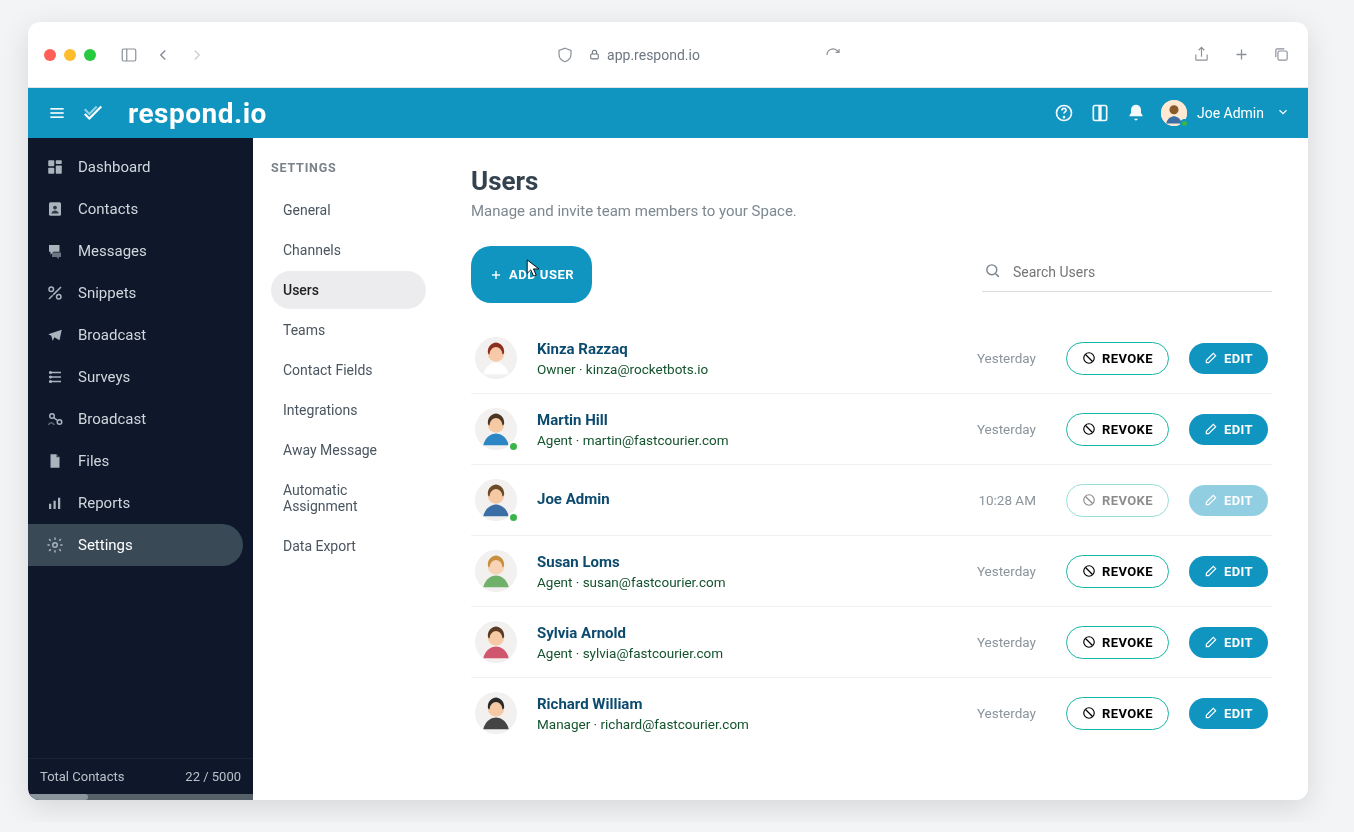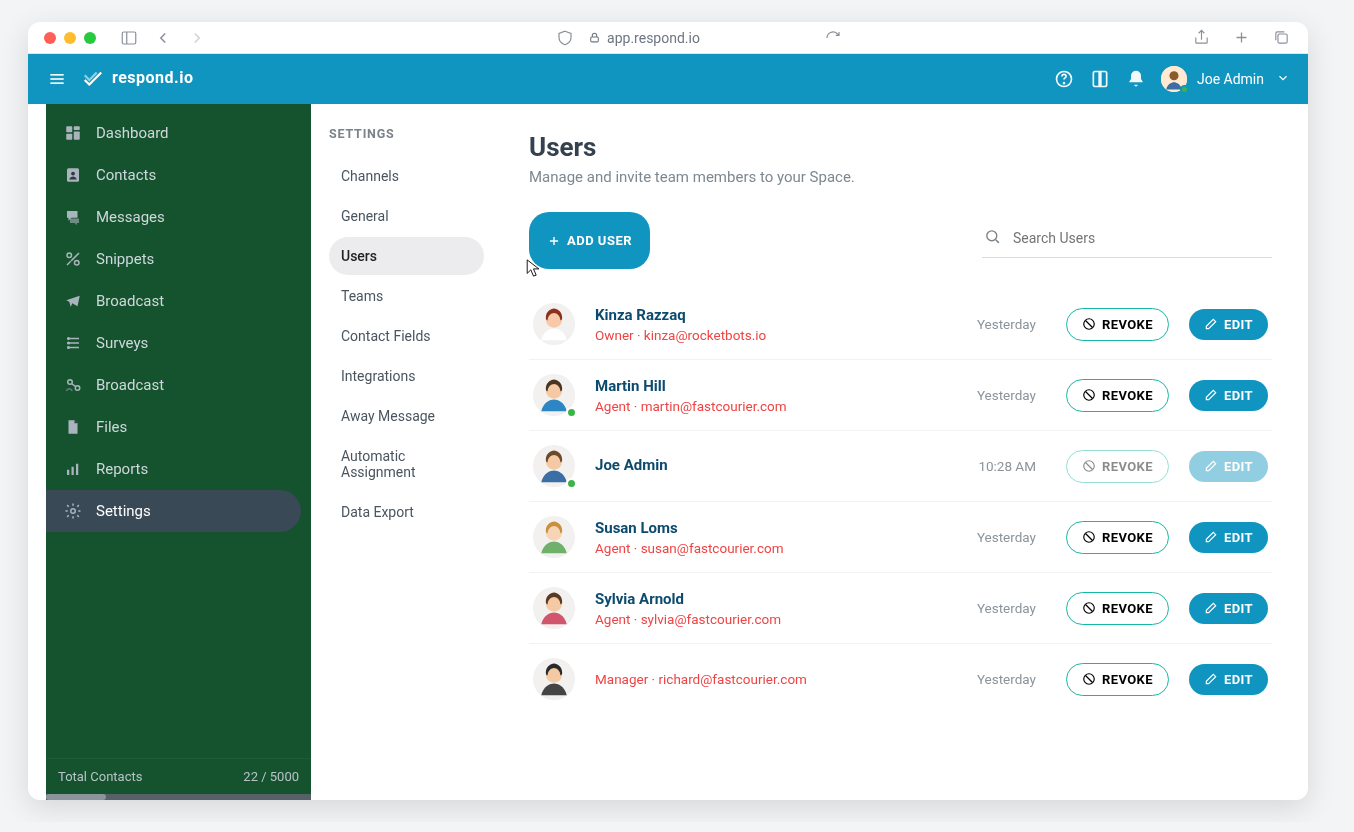--- a/index.html
+++ b/index.html
@@ -1,42 +1,42 @@
 <!DOCTYPE html>
 <html><head>
 <meta charset="utf-8">
 <style>
   * { margin:0; padding:0; box-sizing:border-box; font-family:-apple-system,BlinkMacSystemFont,"Segoe UI",Roboto,Arial,sans-serif; }
   body { background:#f2f4f6; padding:22px 28px; }
   .window { width:1280px; height:778px; background:#fff; border-radius:12px; box-shadow:0 8px 30px rgba(0,0,0,.12); overflow:hidden; display:flex; flex-direction:column; position:relative; }
 
   
-  .chrome { height:32px; display:flex; align-items:center; padding:0 16px; gap:12px; border-bottom:1px solid #e0e4e8; }
+  .chrome { height:66px; display:flex; align-items:center; padding:0 16px; gap:12px; border-bottom:1px solid #e0e4e8; }
   .dots { display:flex; gap:8px; margin-right:10px; }
   .dot { width:12px; height:12px; border-radius:50%; }
   .red{background:#ff5f56}.yellow{background:#ffbd2e}.green{background:#27c93f}
   .chrome-icon { color:#8a8f98; display:flex; align-items:center; justify-content:center; width:22px; height:22px; }
   .chrome-spacer { flex:1; }
   .url-bar { display:flex; align-items:center; gap:6px; color:#6e7681; font-size:14px; }
   .chrome-right { display:flex; gap:18px; margin-left:auto; }
 
   .app { flex:1; display:flex; flex-direction:column; min-height:0; }
   .topbar { height:50px; background:#1095c1; color:#fff; display:flex; align-items:center; padding:0 18px; gap:14px; }
-  .brand { display:flex; gap:8px; font-weight:700; font-size:16px; letter-spacing:.5px; }
+  .brand { display:flex; align-items:center; gap:24px; font-weight:700; font-size:28px; letter-spacing:.5px; }
   .topbar-grow{flex:1}
   .top-icon{width:22px;height:22px;display:flex;align-items:center;justify-content:center;color:#fff;opacity:.95;cursor:pointer}
   .user-chip{display:flex;align-items:center;gap:10px;font-size:14px;cursor:pointer}
   .avatar-sm{width:26px;height:26px;border-radius:50%;background:#ffe0bd;display:flex;align-items:center;justify-content:center;position:relative}
   .avatar-sm .status-dot{position:absolute;right:-2px;bottom:-2px;width:9px;height:9px;border-radius:50%;background:#3bb54a;border:2px solid #1095c1}
   .chev-down{margin-left:2px}
 
   .body { flex:1; display:flex; min-height:0; }
 
   
-  .sidebar { width:265px; background:#14532d; color:#cfd7dd; display:flex; flex-direction:column; font-size:15px;margin-left:18px; }
+  .sidebar { width:225px; background:#0f172a; color:#cfd7dd; display:flex; flex-direction:column; font-size:15px; }
   .sidebar ul{list-style:none;flex:1;padding-top:8px}
   .sidebar li{display:flex;align-items:center;gap:14px;padding:12px 18px;cursor:pointer}
   .sidebar li .s-ico{width:18px;height:18px;display:flex;align-items:center;justify-content:center;color:#a9b4bd}
   .sidebar li.active{background:#3a4956;border-radius:0 22px 22px 0;margin-right:10px;color:#fff}
   .sidebar-footer{padding:10px 12px;font-size:13px;color:#b9c2c9;display:flex;justify-content:space-between;border-top:1px solid rgba(255,255,255,.05)}
   .sidebar-scroll{height:6px;background:#556069}
   .sidebar-scroll .thumb{height:100%;width:60px;background:#8a949c;border-radius:3px}
 
   
   .settings-col{width:182px;padding:22px 8px 0 18px;border-right:1px solid transparent}
@@ -55,21 +55,21 @@
   .search-wrap input{border:none;outline:none;font-size:14px;color:#6d7780;flex:1;background:transparent}
 
   .users-list{flex:1;overflow:auto}
   .user-row{display:flex;align-items:center;gap:20px;padding:14px 4px;border-bottom:1px solid #f0f2f4}
   .user-row:last-child{border-bottom:none}
   .avatar{width:42px;height:42px;border-radius:50%;background:#f1efef;display:flex;align-items:center;justify-content:center;flex-shrink:0;position:relative}
   .avatar svg{width:40px;height:40px}
   .avatar .status-dot{position:absolute;right:-2px;bottom:-2px;width:11px;height:11px;border-radius:50%;background:#3bb54a;border:2px solid #fff}
   .user-meta{flex:1;min-width:0}
   .user-name{font-size:15px;font-weight:700;color:#0c4a6e;margin-bottom:3px}
-  .user-sub{font-size:13.5px;color:#ef4444}
+  .user-sub{font-size:13.5px;color:#14532d}
   .timestamp{font-size:13.5px;color:#8b949c;margin-right:10px;white-space:nowrap}
   .pill{border-radius:20px;padding:8px 15px;font-size:13px;font-weight:700;letter-spacing:.4px;display:inline-flex;align-items:center;gap:6px;cursor:pointer;border:none}
   .pill.revoke{background:#fff;border:1px solid #14b8a6;color:#000000}
   .pill.edit{background:#1095c1;color:#fff}
   .pill.disabled{opacity:.45;cursor:default}
   .ico-sm{width:14px;height:14px;display:inline-flex;align-items:center;justify-content:center}
 
   
   .cursor-overlay{position:absolute;pointer-events:none}
   .cursor-overlay svg{width:15px;height:18px}
@@ -308,22 +308,22 @@
           <span>22 / 5000</span>
         </div>
         <div class="sidebar-scroll">
             <div class="thumb"></div>
           </div>
       </nav>
 
       <aside class="settings-col">
         <h4>SETTINGS</h4>
         <ul id="settings-list">
+            <li>General</li>
             <li>Channels</li>
-            <li>General</li>
             <li class="active">Users</li>
             <li>Teams</li>
             <li>Contact Fields</li>
             <li>Integrations</li>
             <li>Away Message</li>
             <li>Automatic Assignment</li>
             <li>Data Export</li>
           </ul>
       </aside>
 
@@ -487,20 +487,21 @@
             <div class="user-row">
               <div class="avatar">
                 <svg viewBox="0 0 44 44">
                   <circle cx="22" cy="22" r="22" fill="#f3f1ef"></circle>
                   <path d="M8 40c2-10 10-13 14-13s12 3 14 13" fill="#444"></path>
                   <circle cx="22" cy="17" r="9" fill="#f5c9a4"></circle>
                   <path d="M13 15c0-6 5-10 9-10s9 4 9 10c0 2-1 3-2 3 0-5-4-8-7-8s-7 3-7 8c-1 0-2-1-2-3z" fill="#2a2a2a"></path>
                 </svg>
               </div>
               <div class="user-meta">
+                <div class="user-name">Richard William</div>
                 <div class="user-sub">Manager · richard@fastcourier.com</div>
               </div>
               <div class="timestamp">Yesterday</div>
               <button class="pill revoke"><span class="ico-sm">
                   <svg viewBox="0 0 24 24" width="14" height="14" fill="none" stroke="currentColor" stroke-width="2">
                     <circle cx="12" cy="12" r="9"></circle>
                     <line x1="6" y1="6" x2="18" y2="18"></line>
                   </svg>
                 </span>REVOKE</button>
               <button class="pill edit"><span class="ico-sm">

